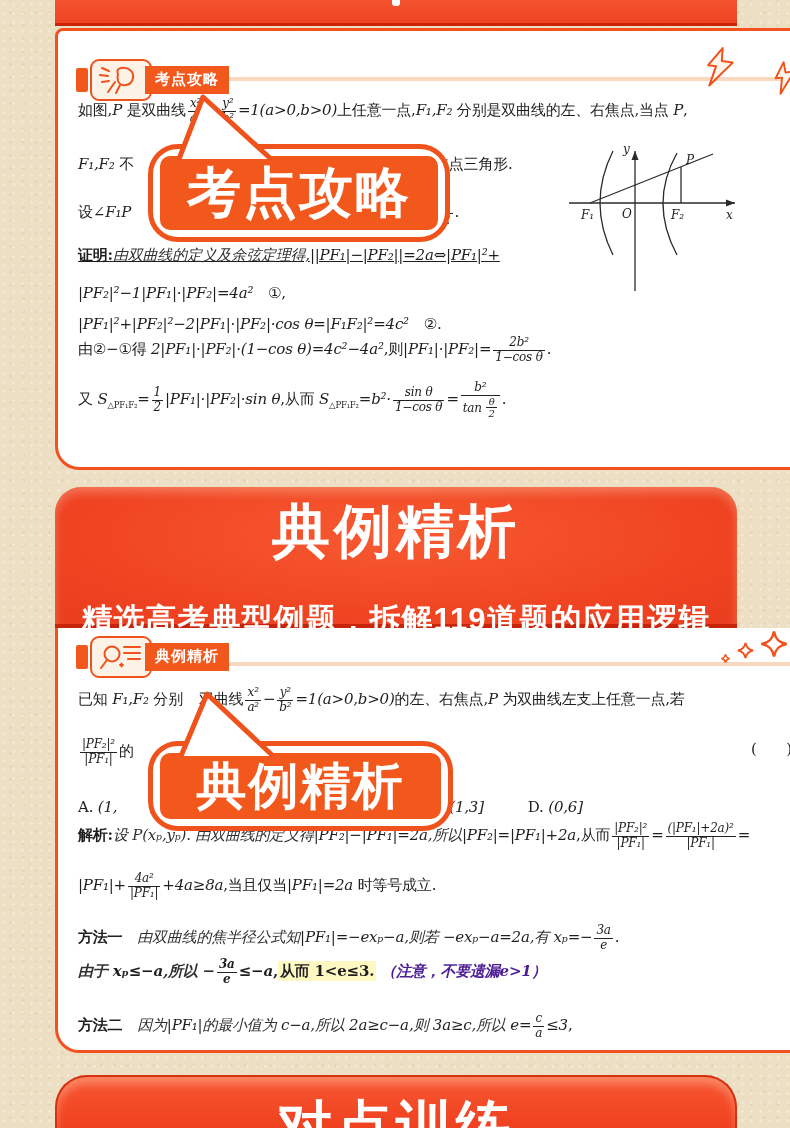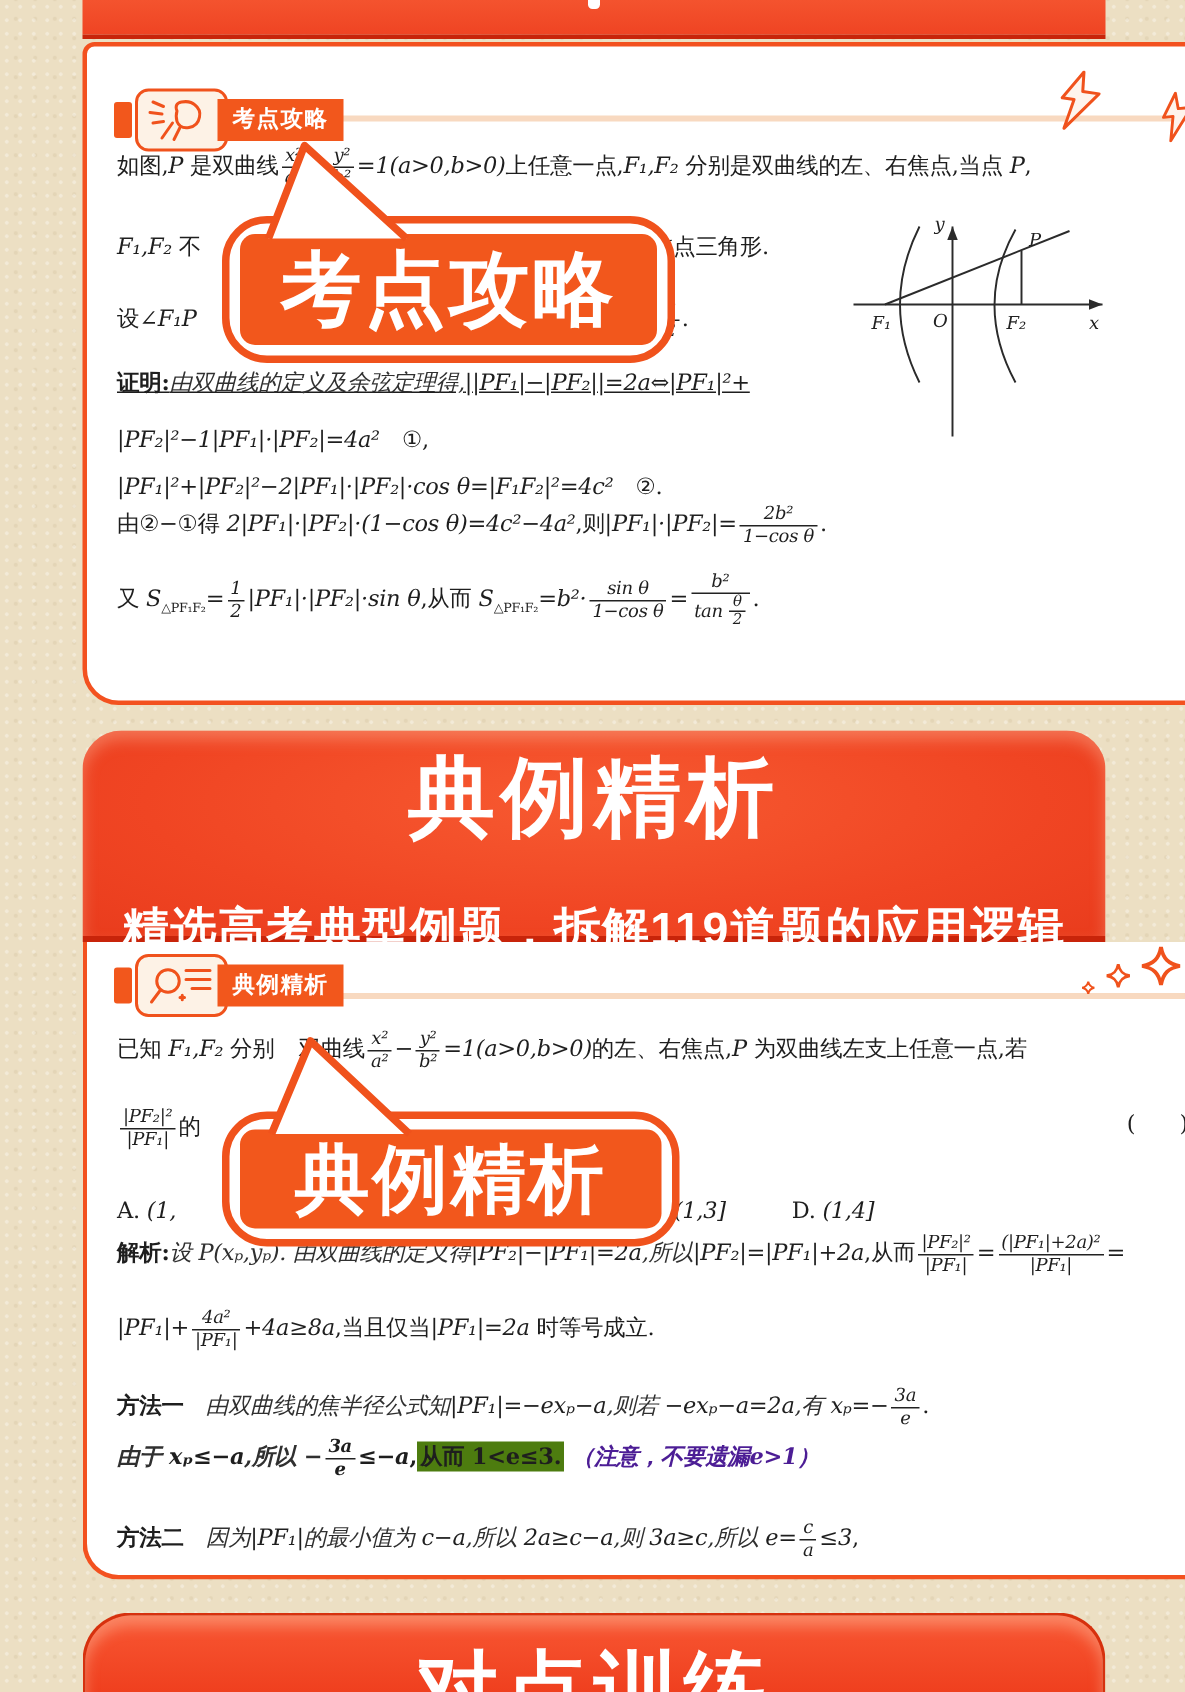--- a/index.html
+++ b/index.html
@@ -41,21 +41,21 @@
   .rule{position:absolute;height:4px;background:#f8d9c0;border-radius:2px;z-index:1;}
   
   .lines{position:absolute;inset:0;z-index:2;padding-left:40px;}
   .line{position:absolute;left:20px;right:14px;white-space:nowrap;color:#1e1e1e;
     font-size:15px;line-height:22px;letter-spacing:-0.2px;font-family:"DejaVu Serif","DejaVu Sans",serif;}
   .tx{}
   .m{font-style:italic;}
   .bld{font-weight:bold;font-style:normal;}
   .hand{font-style:italic;color:#303030;}
   .note{color:#4c1d95;font-style:italic;}
-  .hl{background:#4d7c0f;padding:1px 2px;}
+  .hl{background:#fef9c3;padding:1px 2px;}
   .gap{display:inline-block;}
   sub{font-size:8.5px;}
   .frac{display:inline-block;vertical-align:middle;text-align:center;font-size:12px;
     line-height:1.15;margin:0 2px;font-style:italic;}
   .frac .frac{font-size:10px;margin:0 1px;}
   .fnum{display:block;padding:0 2px;}
   .fden{display:block;border-top:1px solid #222;padding:0 2px;}
   .rightseg{position:absolute;right:20px;top:0;}
   
   .bubble{position:absolute;z-index:6;background:#fff;border:5px solid #f0521c;
@@ -168,21 +168,21 @@
     <svg class="deco" style="right:72px;top:14px;" width="17" height="17" viewBox="0 0 20 20">
       <path d="M10 1 C11 6.5 13.5 9 19 10 C13.5 11 11 13.5 10 19 C9 13.5 6.5 11 1 10 C6.5 9 9 6.5 10 1 Z" fill="none" stroke="#f0521c" stroke-width="2.2"></path>
     </svg>
     <svg class="deco" style="right:96px;top:26px;" width="9" height="9" viewBox="0 0 20 20">
       <path d="M10 1 C11 6.5 13.5 9 19 10 C13.5 11 11 13.5 10 19 C9 13.5 6.5 11 1 10 C6.5 9 9 6.5 10 1 Z" fill="none" stroke="#f0521c" stroke-width="3"></path>
     </svg>
 
     <div class="lines" id="card2-lines">
         <div class="line" style="top: 58px;"><span class="tx">已知 </span><span class="m">F₁,F₂</span><span class="tx"> 分别</span><span class="gap" style="width: 16px;"></span><span class="tx">双曲线</span><span class="frac"><span class="fnum">x²</span><span class="fden">a²</span></span><span class="m">−</span><span class="frac"><span class="fnum">y²</span><span class="fden">b²</span></span><span class="m">=1(a&gt;0,b&gt;0)</span><span class="tx">的左、右焦点,</span><span class="m">P</span><span class="tx"> 为双曲线左支上任意一点,若</span></div>
         <div class="line" style="top: 110px;"><span class="frac"><span class="fnum">|PF₂|²</span><span class="fden">|PF₁|</span></span><span class="tx">的</span><span class="rightseg">(　　)</span></div>
-        <div class="line" style="top: 168px;"><span class="tx">A. </span><span class="m">(1,</span><span class="gap" style="width: 312px;"></span><span class="tx">C. </span><span class="m">(1,3]</span><span class="gap" style="width: 44px;"></span><span class="tx">D. </span><span class="m">(1,4]</span></div>
+        <div class="line" style="top: 168px;"><span class="tx">A. </span><span class="m">(1,</span><span class="gap" style="width: 312px;"></span><span class="tx">C. </span><span class="m">(1,3]</span><span class="gap" style="width: 44px;"></span><span class="tx">D. </span><span class="m">(0,6]</span></div>
         <div class="line" style="top: 194px;"><span class="bld">解析:</span><span class="hand">设 P(xₚ,yₚ). 由双曲线的定义得</span><span class="m">|PF₂|−|PF₁|=2a</span><span class="hand">,所以</span><span class="m">|PF₂|=|PF₁|+2a</span><span class="tx">,从而</span><span class="frac"><span class="fnum">|PF₂|²</span><span class="fden">|PF₁|</span></span><span class="m">=</span><span class="frac"><span class="fnum">(|PF₁|+2a)²</span><span class="fden">|PF₁|</span></span><span class="m">=</span></div>
         <div class="line" style="top: 244px;"><span class="m">|PF₁|+</span><span class="frac"><span class="fnum">4a²</span><span class="fden">|PF₁|</span></span><span class="m">+4a≥8a</span><span class="tx">,当且仅当</span><span class="m">|PF₁|=2a</span><span class="tx"> 时等号成立.</span></div>
         <div class="line" style="top: 296px;"><span class="bld">方法一</span><span class="tx">　</span><span class="hand">由双曲线的焦半径公式知</span><span class="m">|PF₁|=−exₚ−a</span><span class="hand">,则若 </span><span class="m">−exₚ−a=2a</span><span class="hand">,有 </span><span class="m">xₚ=−</span><span class="frac"><span class="fnum">3a</span><span class="fden">e</span></span><span class="tx">.</span></div>
         <div class="line" style="top: 330px; font-weight: bold;"><span class="hand">由于 </span><span class="m">xₚ≤−a</span><span class="hand">,所以 −</span><span class="frac"><span class="fnum">3a</span><span class="fden">e</span></span><span class="m">≤−a</span><span class="tx">,</span><span class="hl">从而 1&lt;e≤3.</span><span class="tx"> </span><span class="note">（注意，不要遗漏e&gt;1）</span></div>
         <div class="line" style="top: 384px;"><span class="bld">方法二</span><span class="tx">　</span><span class="hand">因为</span><span class="m">|PF₁|</span><span class="hand">的最小值为 </span><span class="m">c−a</span><span class="hand">,所以 </span><span class="m">2a≥c−a</span><span class="hand">,则 </span><span class="m">3a≥c</span><span class="hand">,所以 </span><span class="m">e=</span><span class="frac"><span class="fnum">c</span><span class="fden">a</span></span><span class="m">≤3</span><span class="tx">,</span></div>
       </div>
 
     <div class="bubble" style="left:90px;top:113px;width:305px;height:90px;">
       <svg class="bubble-tail" style="left:22px;top:-56px;" width="104" height="68" viewBox="0 0 104 68">
         <path d="M6 66 L32 4 L98 66" fill="#ffffff" stroke="#f0521c" stroke-width="5" stroke-linejoin="round"></path>

